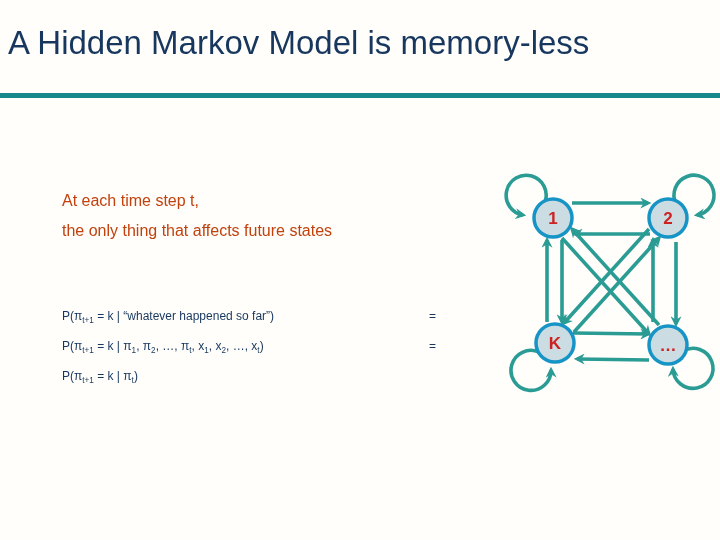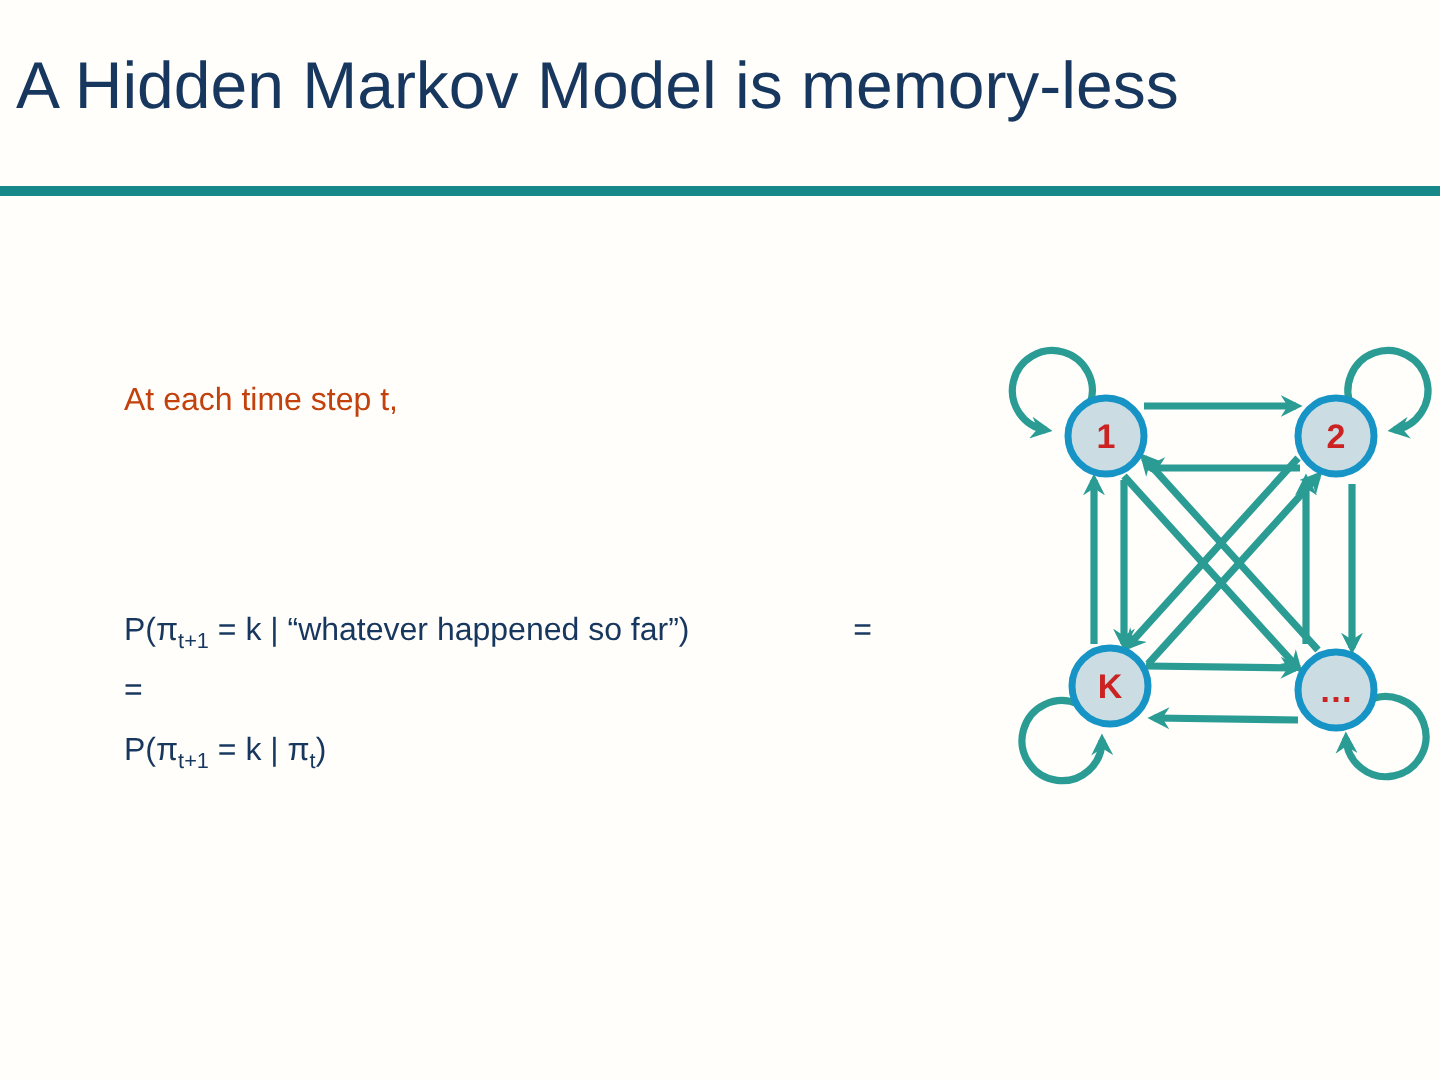--- a/index.html
+++ b/index.html
@@ -13,21 +13,21 @@
   }
   .divider{
     position:absolute;left:0;top:93px;width:720px;height:5px;
   }
   .intro{
     position:absolute;left:62px;top:186px;
     font-size:16px;line-height:30px;
   }
   .equations{
     position:absolute;left:62px;top:301px;width:374px;
-    font-size:16px;line-height:30px;
+    font-size:12px;line-height:30px;
   }
   .eq-row{display:flex;justify-content:space-between;}
   .eq-lhs{white-space:nowrap;}
   sub{font-size:68%;line-height:0;}
   .hmm-diagram{position:absolute;left:495px;top:158px;}
   .node-label{
     font-weight:bold;font-size:17px;
     font-family:"Liberation Sans",sans-serif;
   }
 </style>
@@ -35,28 +35,30 @@
 <body>
 
 <div class="slide" style="background: rgb(255, 254, 251);">
 
   <h1 class="title" style="color: rgb(23, 55, 94);">A Hidden Markov Model is memory-less</h1>
 
   <div class="divider" style="background: rgb(23, 137, 138);"></div>
 
   <div class="intro" style="color: #c2410c;">
     <div class="line"><span>At each time step t,</span></div>
+    <div class="line"><span>the only thing that affects future states</span></div>
   </div>
 
   <div class="equations" style="color: rgb(23, 55, 94);">
     <div class="eq-row">
       <span class="eq-lhs"><span>P(π</span><sub>t+1</sub><span> = k | “whatever happened so far”)</span></span>
       <span class="eq-rhs">=</span>
     </div>
     <div class="eq-row">
+      <span class="eq-lhs"><span>P(π</span><sub>t+1</sub><span> = k | π</span><sub>1</sub><span>, π</span><sub>2</sub><span>, …, π</span><sub>t</sub><span>, x</span><sub>1</sub><span>, x</span><sub>2</sub><span>, …, x</span><sub>t</sub><span>)</span></span>
       <span class="eq-rhs">=</span>
     </div>
     <div class="eq-row">
       <span class="eq-lhs"><span>P(π</span><sub>t+1</sub><span> = k | π</span><sub>t</sub><span>)</span></span>
       <span class="eq-rhs"></span>
     </div>
   </div>
 
   <svg class="hmm-diagram" width="225" height="237" viewBox="0 0 225 237">
     <defs>

